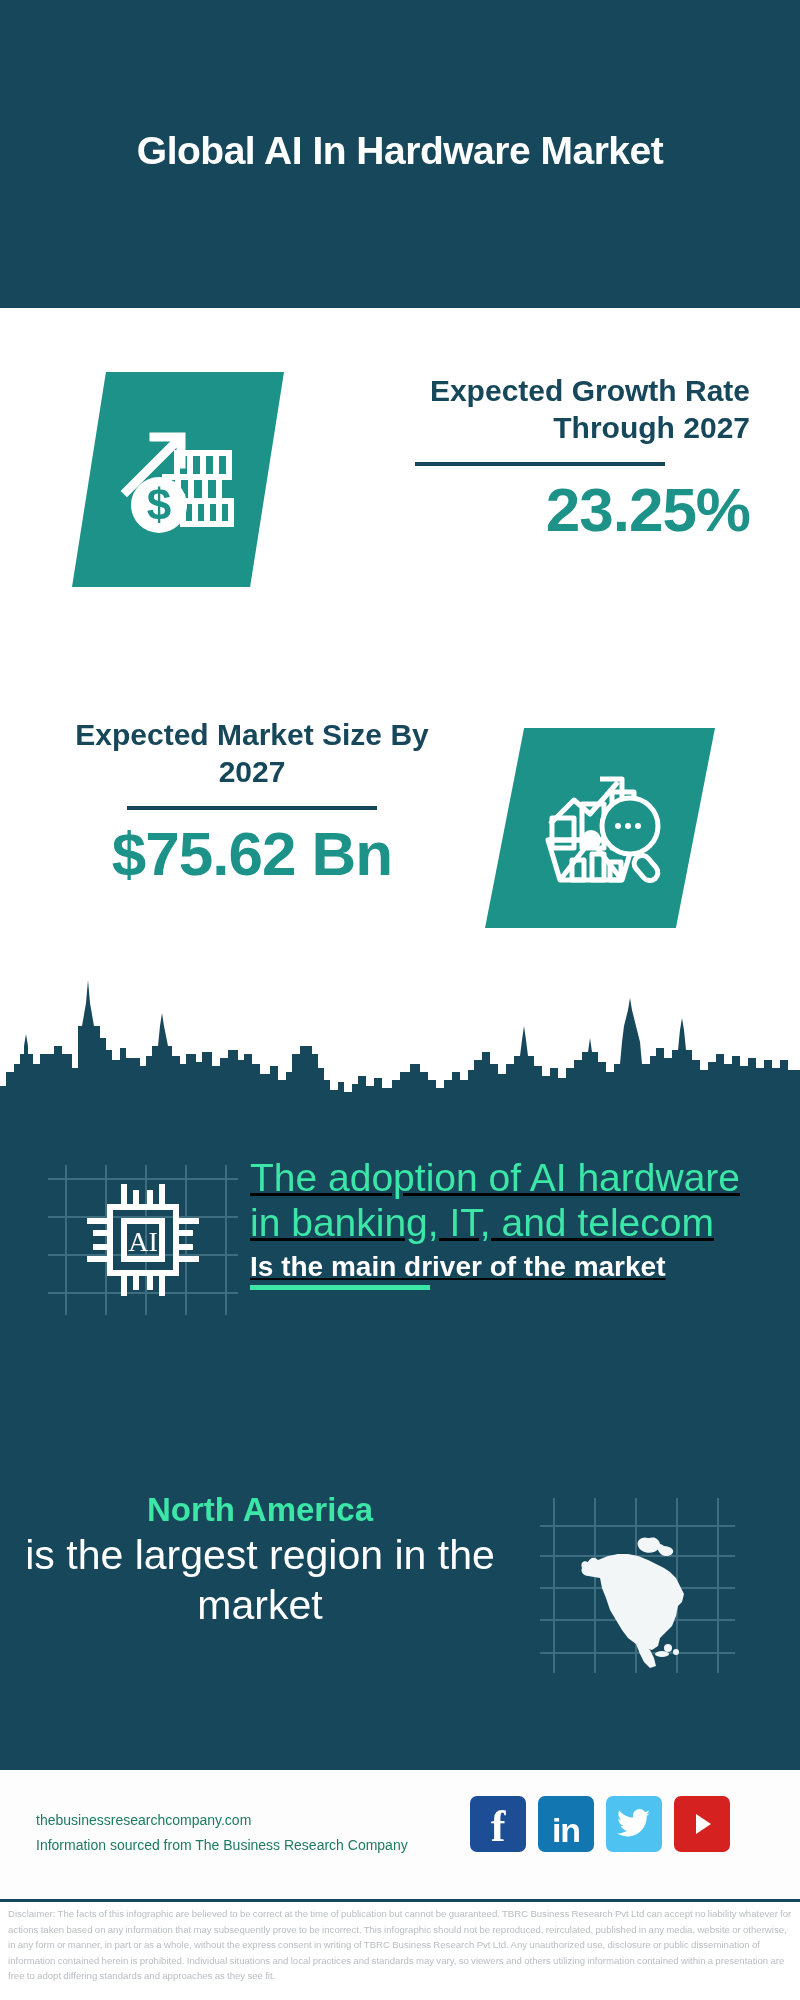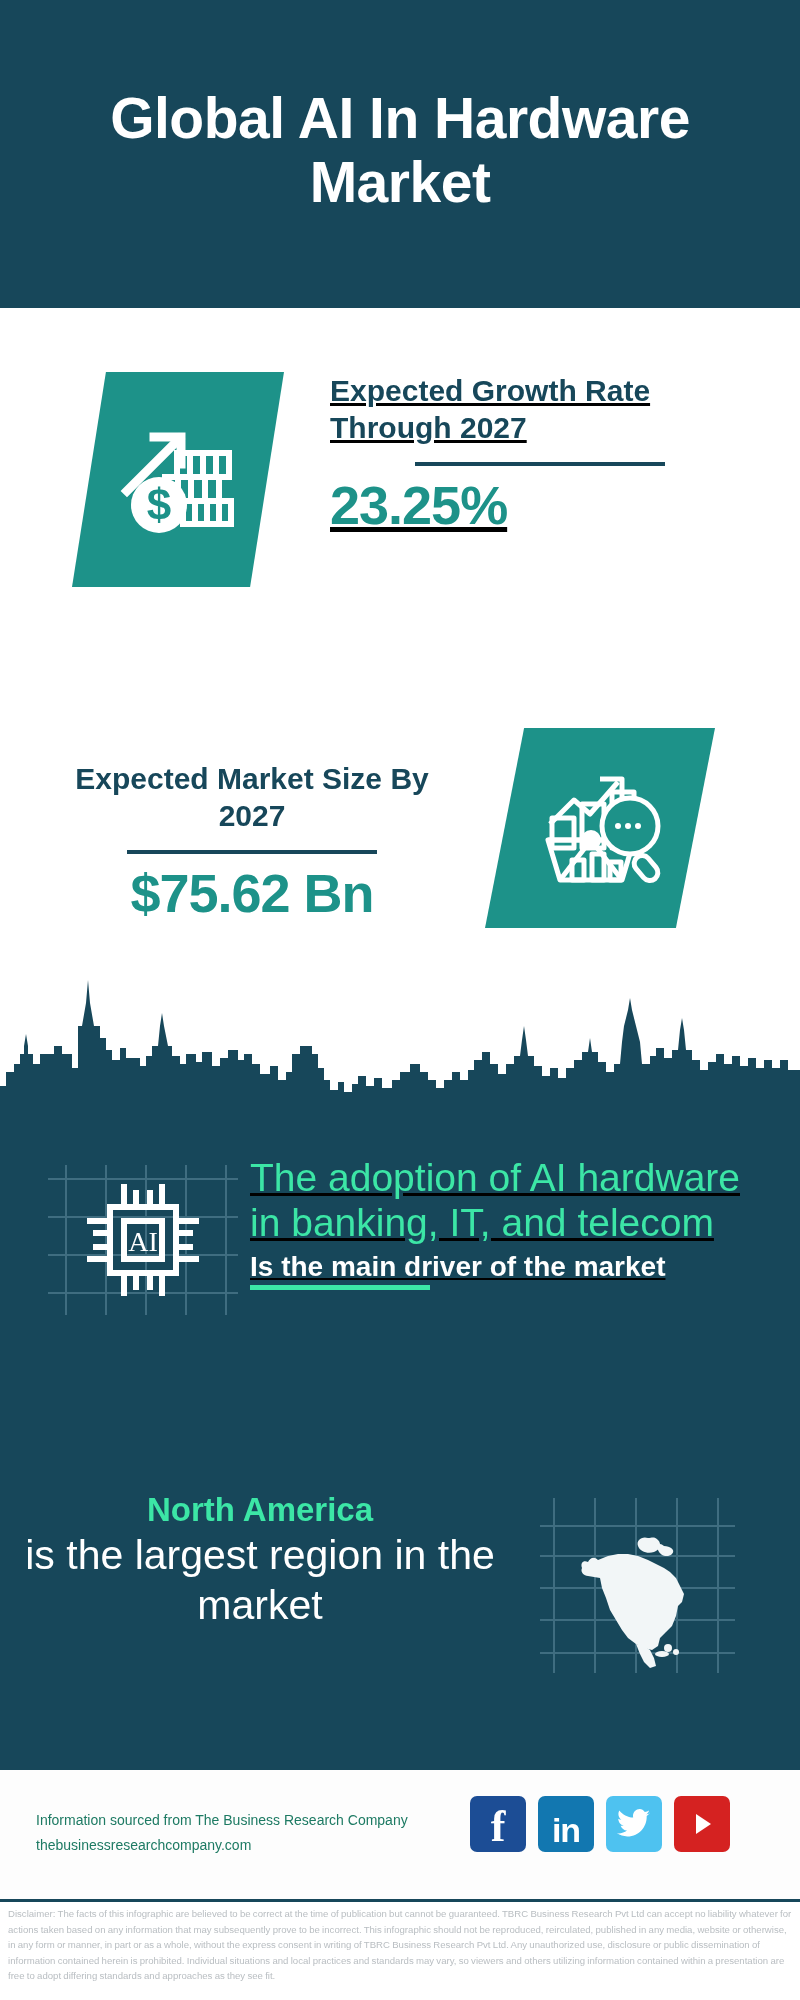--- a/index.html
+++ b/index.html
@@ -13,21 +13,21 @@
   .page { width:800px; height:2000px; position:relative; background:#fff; }
 
   
   .header {
     position:absolute; top:0; left:0; width:800px; height:308px;
     background:#17475a;
     display:flex; align-items:center; justify-content:center;
   }
   .header-title {
     color:#ffffff;
-    font-size:57px;
+    font-size:39px;
     font-weight:bold;
     line-height:1.12;
     text-align:center;
     letter-spacing:-0.5px;
     padding:0 40px;
     margin-top:-6px;
   }
 
   
   .stat1 {
@@ -37,43 +37,42 @@
     position:absolute;
     background:#1d9289;
     display:flex; align-items:center; justify-content:center;
   }
   .para1 {
     left:72px; top:42px; width:212px; height:215px;
     clip-path: polygon(16% 0%, 100% 0%, 84% 100%, 0% 100%);
   }
   .stat1-text {
     position:absolute; left:330px; top:42px; width:420px;
-    text-align:left;
-    text-decoration:underline;
+    text-align:right;
   }
   .stat-label {
     color:#17475a; font-size:30px; font-weight:bold; line-height:1.24;
   }
   .divider-dark {
     width:250px; height:4px; background:#17475a;
     margin:16px auto 10px auto;
   }
   .stat-value {
-    color:#1d9289; font-size:54px; font-weight:bold; letter-spacing:-1px;
+    color:#1d9289; font-size:62px; font-weight:bold; letter-spacing:-1px;
     line-height:1.1;
   }
 
   
   .stat2 { position:absolute; top:700px; left:0; width:800px; height:260px; }
   .para2 {
     left:485px; top:28px; width:230px; height:200px;
     clip-path: polygon(17% 0%, 100% 0%, 83% 100%, 0% 100%);
   }
   .stat2-text {
-    position:absolute; left:42px; top:16px; width:420px; text-align:center;margin-top:44px;
+    position:absolute; left:42px; top:16px; width:420px; text-align:center;
   }
 
   
   .darkbody {
     position:absolute; top:1105px; left:0; width:800px; height:665px;
     background:#17475a;
   }
   .skyline {
     position:absolute; top:968px; left:0; width:800px; height:140px;
   }
@@ -307,22 +306,22 @@
           <circle cx="128" cy="150" r="4"></circle>
           <circle cx="136" cy="154" r="3"></circle>
           <ellipse cx="122" cy="156" rx="7" ry="3"></ellipse>
         </g>
       </svg>
     </div>
   </div>
 
   <div class="footer">
     <div class="footer-src">
+      <div class="footer-line">thebusinessresearchcompany.com</div>
       <div class="footer-line">Information sourced from The Business Research Company</div>
-      <div class="footer-line">thebusinessresearchcompany.com</div>
     </div>
     <div class="social">
       <div class="social-btn fb">
         <span class="fb-glyph">f</span>
       </div>
       <div class="social-btn li">
         <span class="li-glyph">in</span>
       </div>
       <div class="social-btn tw">
         <svg width="34" height="30" viewBox="0 0 34 30">

